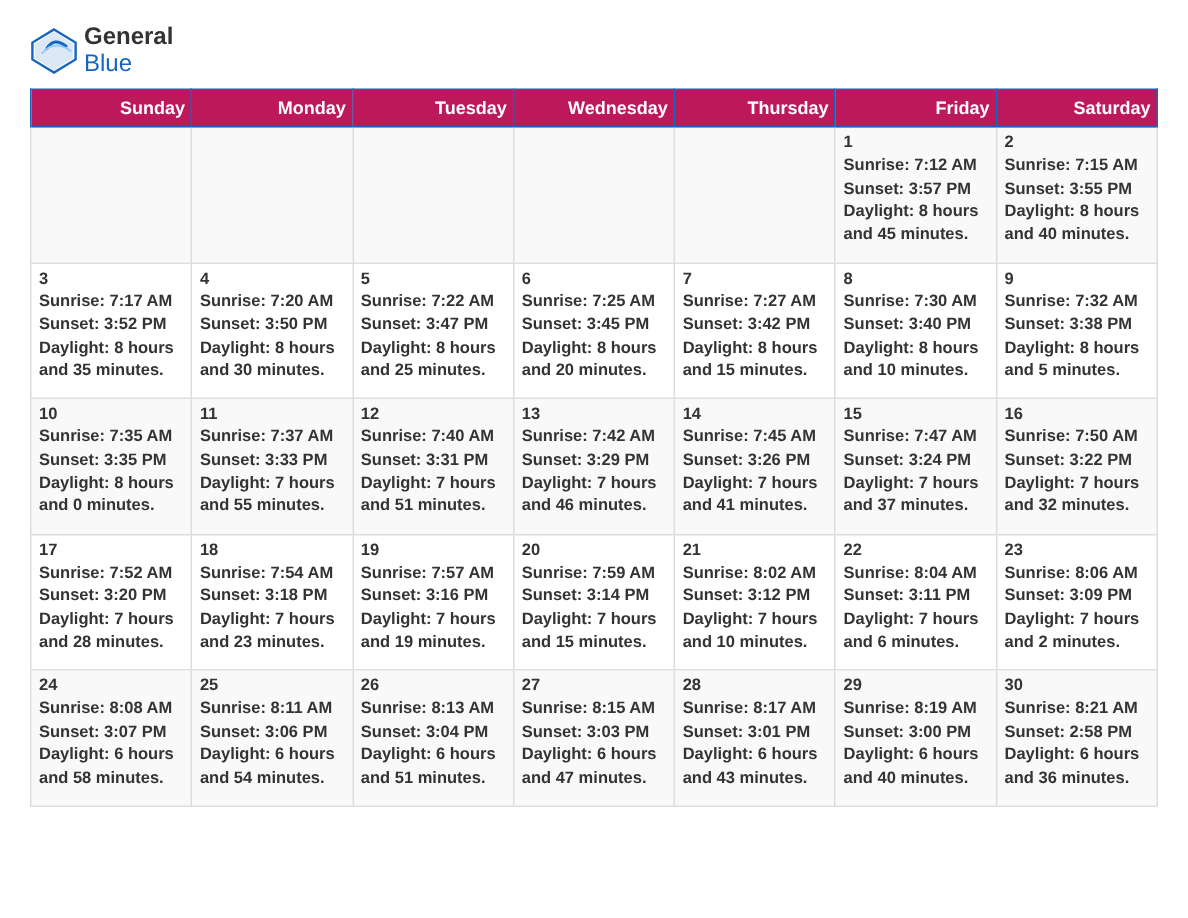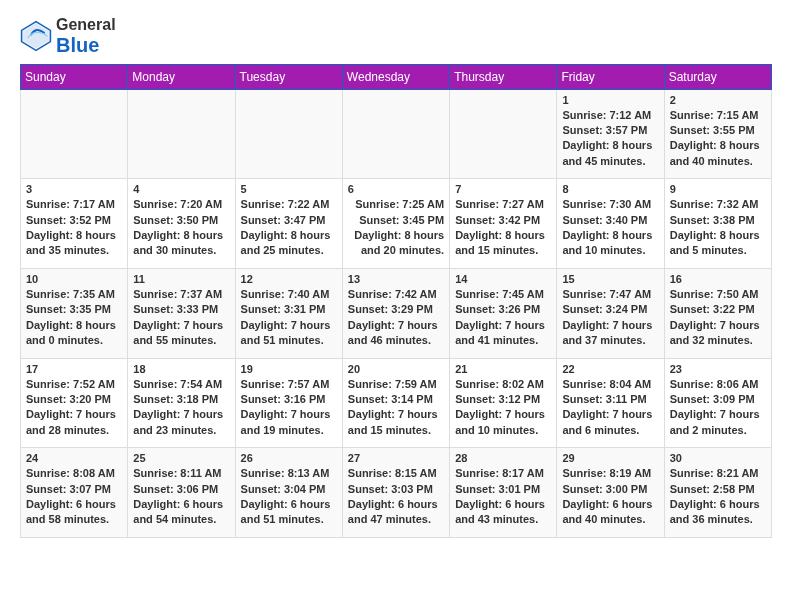--- a/index.html
+++ b/index.html
@@ -50,26 +50,26 @@
       font-size: 15px;
       color: #555;
     }
     table {
       width: 100%;
       border-collapse: collapse;
       flex: 1;
       table-layout: fixed;
     }
     thead tr th {
-      background-color: #a21caf;
+      background-color: #be185d;
       color: #fff;
       font-size: 12px;
-      font-weight: normal;
+      font-weight: bold;
       padding: 5px 4px;
-      text-align: left;
+      text-align: right;
       border: 1px solid #1565C0;
     }
     tbody tr {
       height: auto;
     }
     tbody tr:nth-child(odd) {
       background-color: #f9f9f9;
     }
     tbody tr:nth-child(even) {
       background-color: #ffffff;
@@ -106,21 +106,21 @@
   <div class="header">
     <div class="logo">
       <svg class="logo-icon" viewBox="0 0 40 40">
         <polygon points="20,4 36,14 36,26 20,36 4,26 4,14" fill="#1565C0" opacity="0.15"></polygon>
         <polygon points="20,2 38,13 38,27 20,38 2,27 2,13" fill="none" stroke="#1565C0" stroke-width="2"></polygon>
         <path d="M14,18 Q20,8 30,16" fill="none" stroke="#1565C0" stroke-width="2.5" stroke-linecap="round"></path>
         <path d="M10,22 Q20,10 34,20" fill="none" stroke="#90CAF9" stroke-width="1.5" stroke-linecap="round"></path>
       </svg>
       <div class="logo-text">
         <div style="color:#333;font-size:16px;font-weight:bold;line-height:1.1;">General</div>
-        <div style="color:#1565C0;font-size:20px;font-weight:bold;line-height:1.1;">Blue</div>
+        <div style="color:#1565C0;font-size:16px;font-weight:normal;line-height:1.1;">Blue</div>
       </div>
     </div>
     <div class="title-block">
     </div>
   </div>
 
   <table>
     <thead>
       <tr>
       <th>Sunday</th>
@@ -166,21 +166,21 @@
 Daylight: 8 hours and 30 minutes.</div>
           </td>
           <td>
             <span class="day-num">5</span>
             <div class="day-info" style="white-space: pre-line;">Sunrise: 7:22 AM
 Sunset: 3:47 PM
 Daylight: 8 hours and 25 minutes.</div>
           </td>
           <td>
             <span class="day-num">6</span>
-            <div class="day-info" style="white-space: pre-line; text-align: right;">Sunrise: 7:25 AM
+            <div class="day-info" style="white-space: pre-line;">Sunrise: 7:25 AM
 Sunset: 3:45 PM
 Daylight: 8 hours and 20 minutes.</div>
           </td>
           <td>
             <span class="day-num">7</span>
             <div class="day-info" style="white-space: pre-line;">Sunrise: 7:27 AM
 Sunset: 3:42 PM
 Daylight: 8 hours and 15 minutes.</div>
           </td>
           <td>

